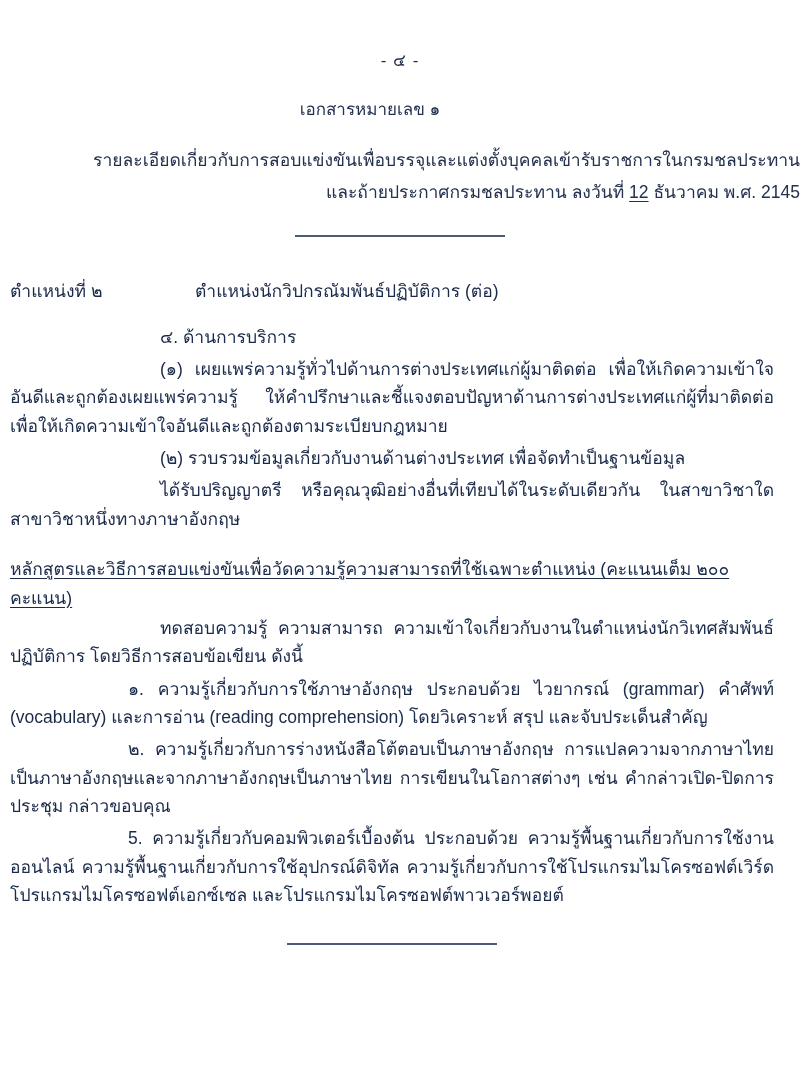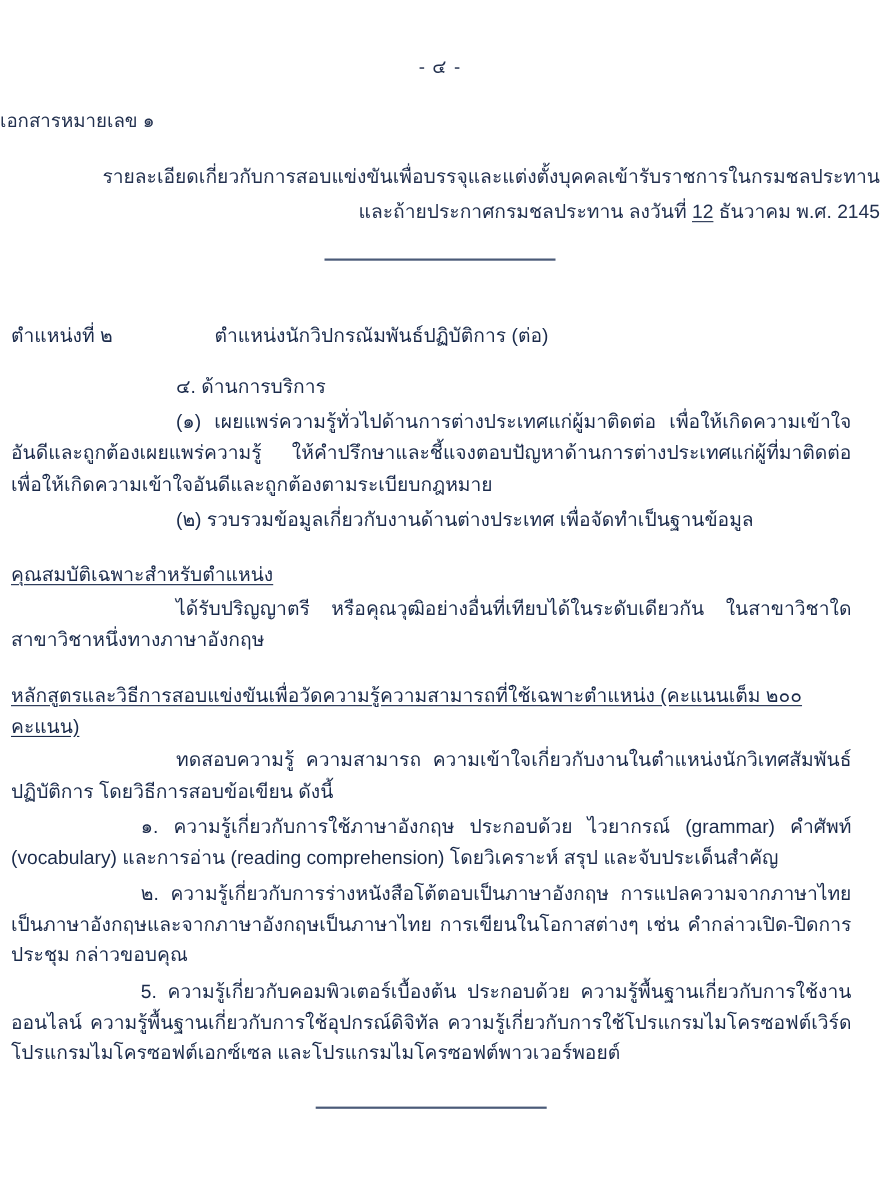--- a/index.html
+++ b/index.html
@@ -23,21 +23,21 @@
     box-sizing: border-box;
   }
   .page-number {
     text-align: center;
     font-size: 17px;
     color: #23314f;
     margin-top: 46px;
     letter-spacing: 1px;
   }
   .doc-ref {
-    text-align: left;
+    text-align: center;
     font-size: 17px;
     color: #23314f;
     margin-top: 22px;
     padding-right: 60px;
   }
   .title-block {
     margin-top: 22px;
     text-align: right;
   }
   .title-line {
@@ -55,21 +55,21 @@
     background: #4a5a78;
     margin: 26px auto 0 auto;
   }
   .rule-bottom {
     width: 210px;
     height: 2px;
     background: #4a5a78;
     margin: 34px auto 0 auto;
   }
   .body {
-    margin-top: 54px;
+    margin-top: 40px;
     padding: 0 26px 0 10px;
   }
   .row-position {
     display: flex;
     align-items: flex-start;
     font-size: 17.5px;
     margin-bottom: 18px;
   }
   .row-position .label {
     width: 185px;
@@ -124,21 +124,20 @@
       <div class="value">ตำแหน่งนักวิปกรณัมพันธ์ปฏิบัติการ  (ต่อ)</div>
     </div>
 
     <div class="section">
       <p class="para indent-2">๔. ด้านการบริการ</p>
       <p class="para indent-2">(๑) เผยแพร่ความรู้ทั่วไปด้านการต่างประเทศแก่ผู้มาติดต่อ เพื่อให้เกิดความเข้าใจอันดีและถูกต้องเผยแพร่ความรู้ ให้คำปรึกษาและชี้แจงตอบปัญหาด้านการต่างประเทศแก่ผู้ที่มาติดต่อเพื่อให้เกิดความเข้าใจอันดีและถูกต้องตามระเบียบกฎหมาย</p>
       <p class="para indent-2">(๒) รวบรวมข้อมูลเกี่ยวกับงานด้านต่างประเทศ เพื่อจัดทำเป็นฐานข้อมูล</p>
     </div>
 
     <div class="section">
-      <div class="heading-underline">คุณสมบัติเฉพาะสำหรับตำแหน่ง</div>
       <p class="para indent-2">ได้รับปริญญาตรี หรือคุณวุฒิอย่างอื่นที่เทียบได้ในระดับเดียวกัน ในสาขาวิชาใดสาขาวิชาหนึ่งทางภาษาอังกฤษ</p>
     </div>
 
     <div class="section">
       <div class="heading-underline">หลักสูตรและวิธีการสอบแข่งขันเพื่อวัดความรู้ความสามารถที่ใช้เฉพาะตำแหน่ง (คะแนนเต็ม ๒๐๐ คะแนน)</div>
       <p class="para indent-2">ทดสอบความรู้ ความสามารถ ความเข้าใจเกี่ยวกับงานในตำแหน่งนักวิเทศสัมพันธ์ปฏิบัติการ โดยวิธีการสอบข้อเขียน ดังนี้</p>
       <p class="para indent-3">๑. ความรู้เกี่ยวกับการใช้ภาษาอังกฤษ ประกอบด้วย ไวยากรณ์ (grammar) คำศัพท์ (vocabulary) และการอ่าน (reading comprehension) โดยวิเคราะห์ สรุป และจับประเด็นสำคัญ</p>
       <p class="para indent-3">๒. ความรู้เกี่ยวกับการร่างหนังสือโต้ตอบเป็นภาษาอังกฤษ การแปลความจากภาษาไทยเป็นภาษาอังกฤษและจากภาษาอังกฤษเป็นภาษาไทย การเขียนในโอกาสต่างๆ เช่น คำกล่าวเปิด-ปิดการประชุม กล่าวขอบคุณ</p>
       <p class="para indent-3">5. ความรู้เกี่ยวกับคอมพิวเตอร์เบื้องต้น ประกอบด้วย ความรู้พื้นฐานเกี่ยวกับการใช้งานออนไลน์ ความรู้พื้นฐานเกี่ยวกับการใช้อุปกรณ์ดิจิทัล ความรู้เกี่ยวกับการใช้โปรแกรมไมโครซอฟต์เวิร์ด โปรแกรมไมโครซอฟต์เอกซ์เซล และโปรแกรมไมโครซอฟต์พาวเวอร์พอยต์</p>
     </div>

